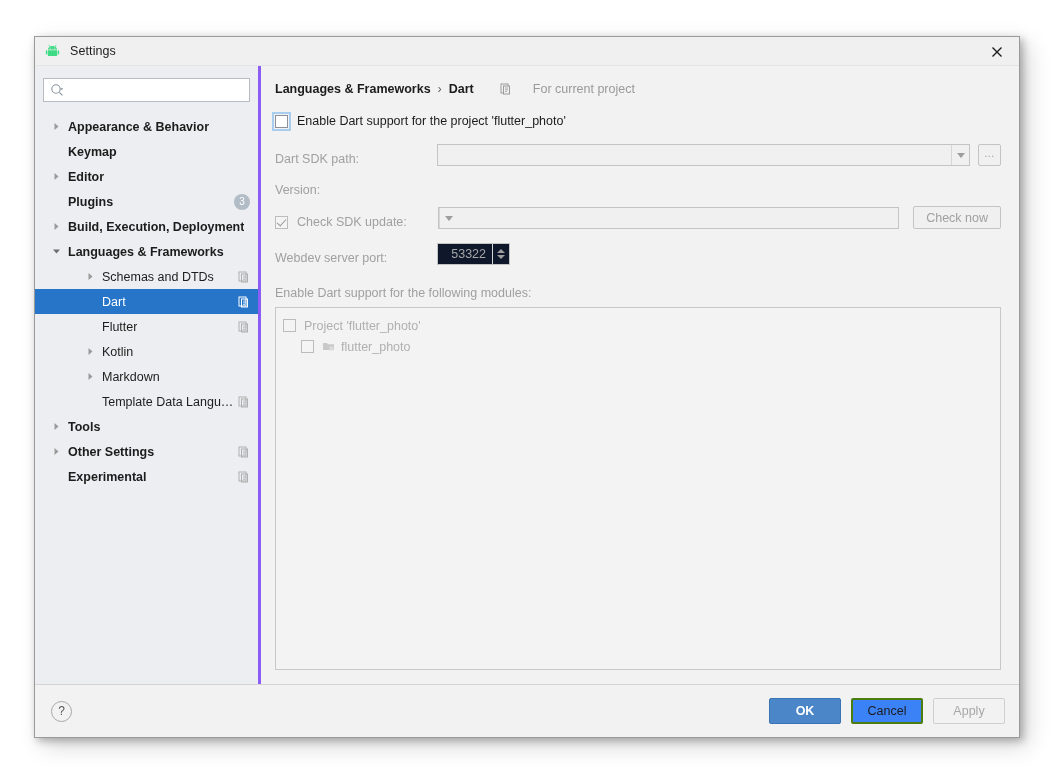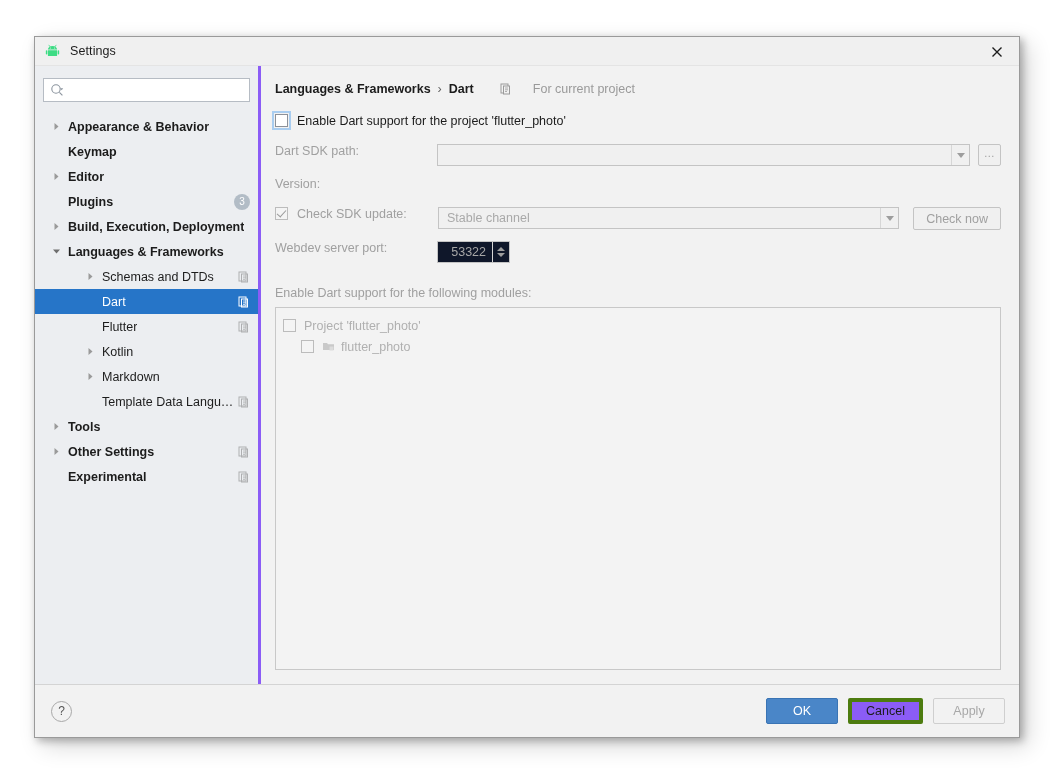--- a/index.html
+++ b/index.html
@@ -112,21 +112,21 @@
     display: flex; align-items: center;
     font-size: 12.5px; height: 18px; margin-bottom: 16px;
   }
   .crumb { font-weight: bold; color: #1c1c1c; }
   .crumb-sep { color: #606060; margin: 0 7px; font-weight: normal; }
   #for-current {
     display: flex; align-items: center; gap: 21px;
     margin-left: 26px; color: #9a9a9a; font-size: 12.5px;
   }
 
-  .row { display: flex; align-items: flex-start; }
+  .row { display: flex; align-items: flex-end; }
 
   #enable-row { margin-bottom: 16px; }
   .cb {
     width: 13px; height: 13px; flex: none;
     background: #ffffff; border: 1px solid #8c9199;
     display: inline-block; position: relative;
   }
   .cb.focus {
     outline: 2px solid #a9cdf0; outline-offset: 1px;
   }
@@ -228,22 +228,22 @@
     font-size: 12px; color: #555; cursor: pointer;
   }
   #footer .spacer { flex: 1; }
   .btn {
     height: 26px; min-width: 72px; padding: 0 14px;
     border-radius: 2px; font-size: 12.5px;
     font-family: "Liberation Sans", sans-serif;
     display: flex; align-items: center; justify-content: center;
     margin-left: 10px; cursor: pointer;
   }
-  #ok-btn { background: #4a86c8; border: 1px solid #3a74b4; color: #ffffff; font-weight: normal; }
-  #cancel-btn { background: #8b5cf6; border: 4px solid #4d7c0f; color: #1c1c1c; }
+  #ok-btn { background: #4a86c8; border: 1px solid #3a74b4; color: #ffffff; font-weight: bold; }
+  #cancel-btn { background: #3b82f6; border: 2px solid #4d7c0f; color: #1c1c1c; }
   #apply-btn { background: #f2f2f2; border: 1px solid #cfcfcf; color: #a8a8a8; }
 </style>
 </head>
 <body>
 
 <div id="dialog">
 
   <div id="titlebar">
     <svg id="app-icon" viewBox="0 0 24 24">
       <path fill="#3ddc84" d="M5.5 10.2h13v7.3a1 1 0 0 1-1 1h-11a1 1 0 0 1-1-1z"></path>
@@ -479,21 +479,20 @@
 
       <div class="row" id="version-row">
         <span class="field-label">Version:</span>
         <span class="field-label"></span>
       </div>
 
       <div class="row" id="sdkupd-row">
         <span class="cb disabled checked-disabled"></span>
         <span class="field-label">Check SDK update:</span>
         <span class="combo">
-          <span class="combo-text">Stable channel</span>
           <span class="arrow-cell">
               <span class="arrow-dn"></span>
             </span>
         </span>
         <span id="check-now">Check now</span>
       </div>
 
       <div class="row" id="port-row">
         <span class="field-label">Webdev server port:</span>
         <span id="spinner">

